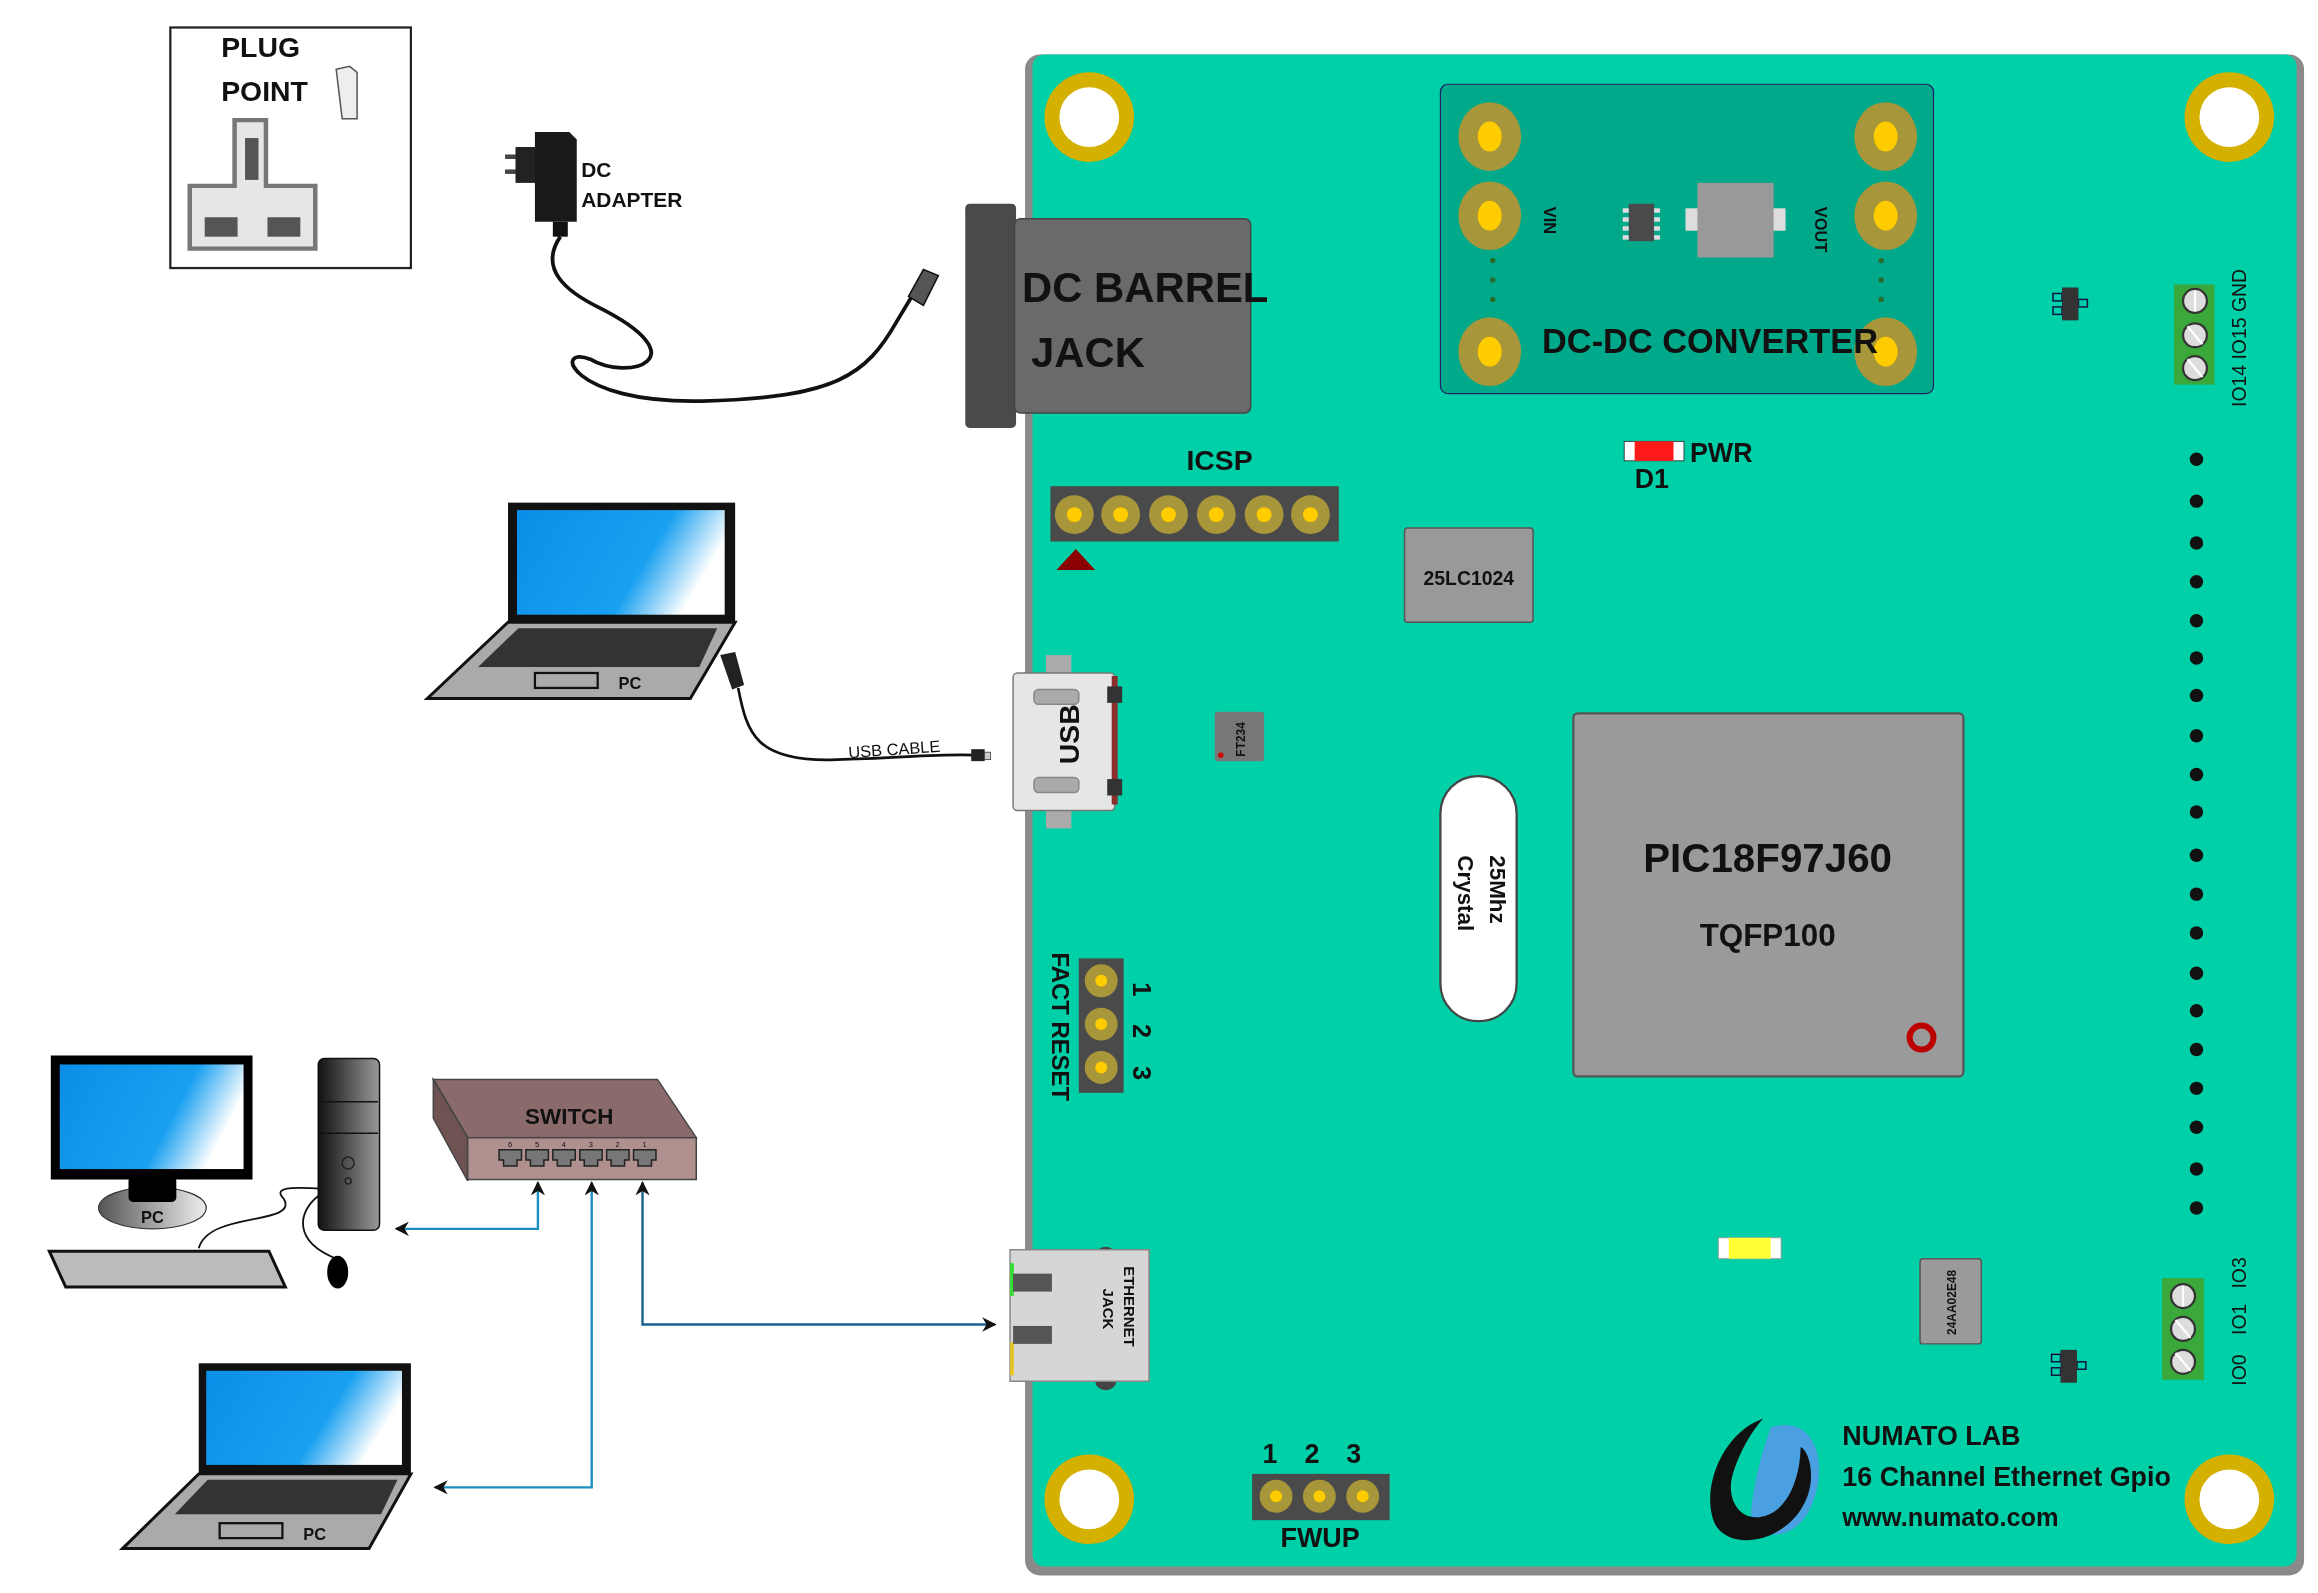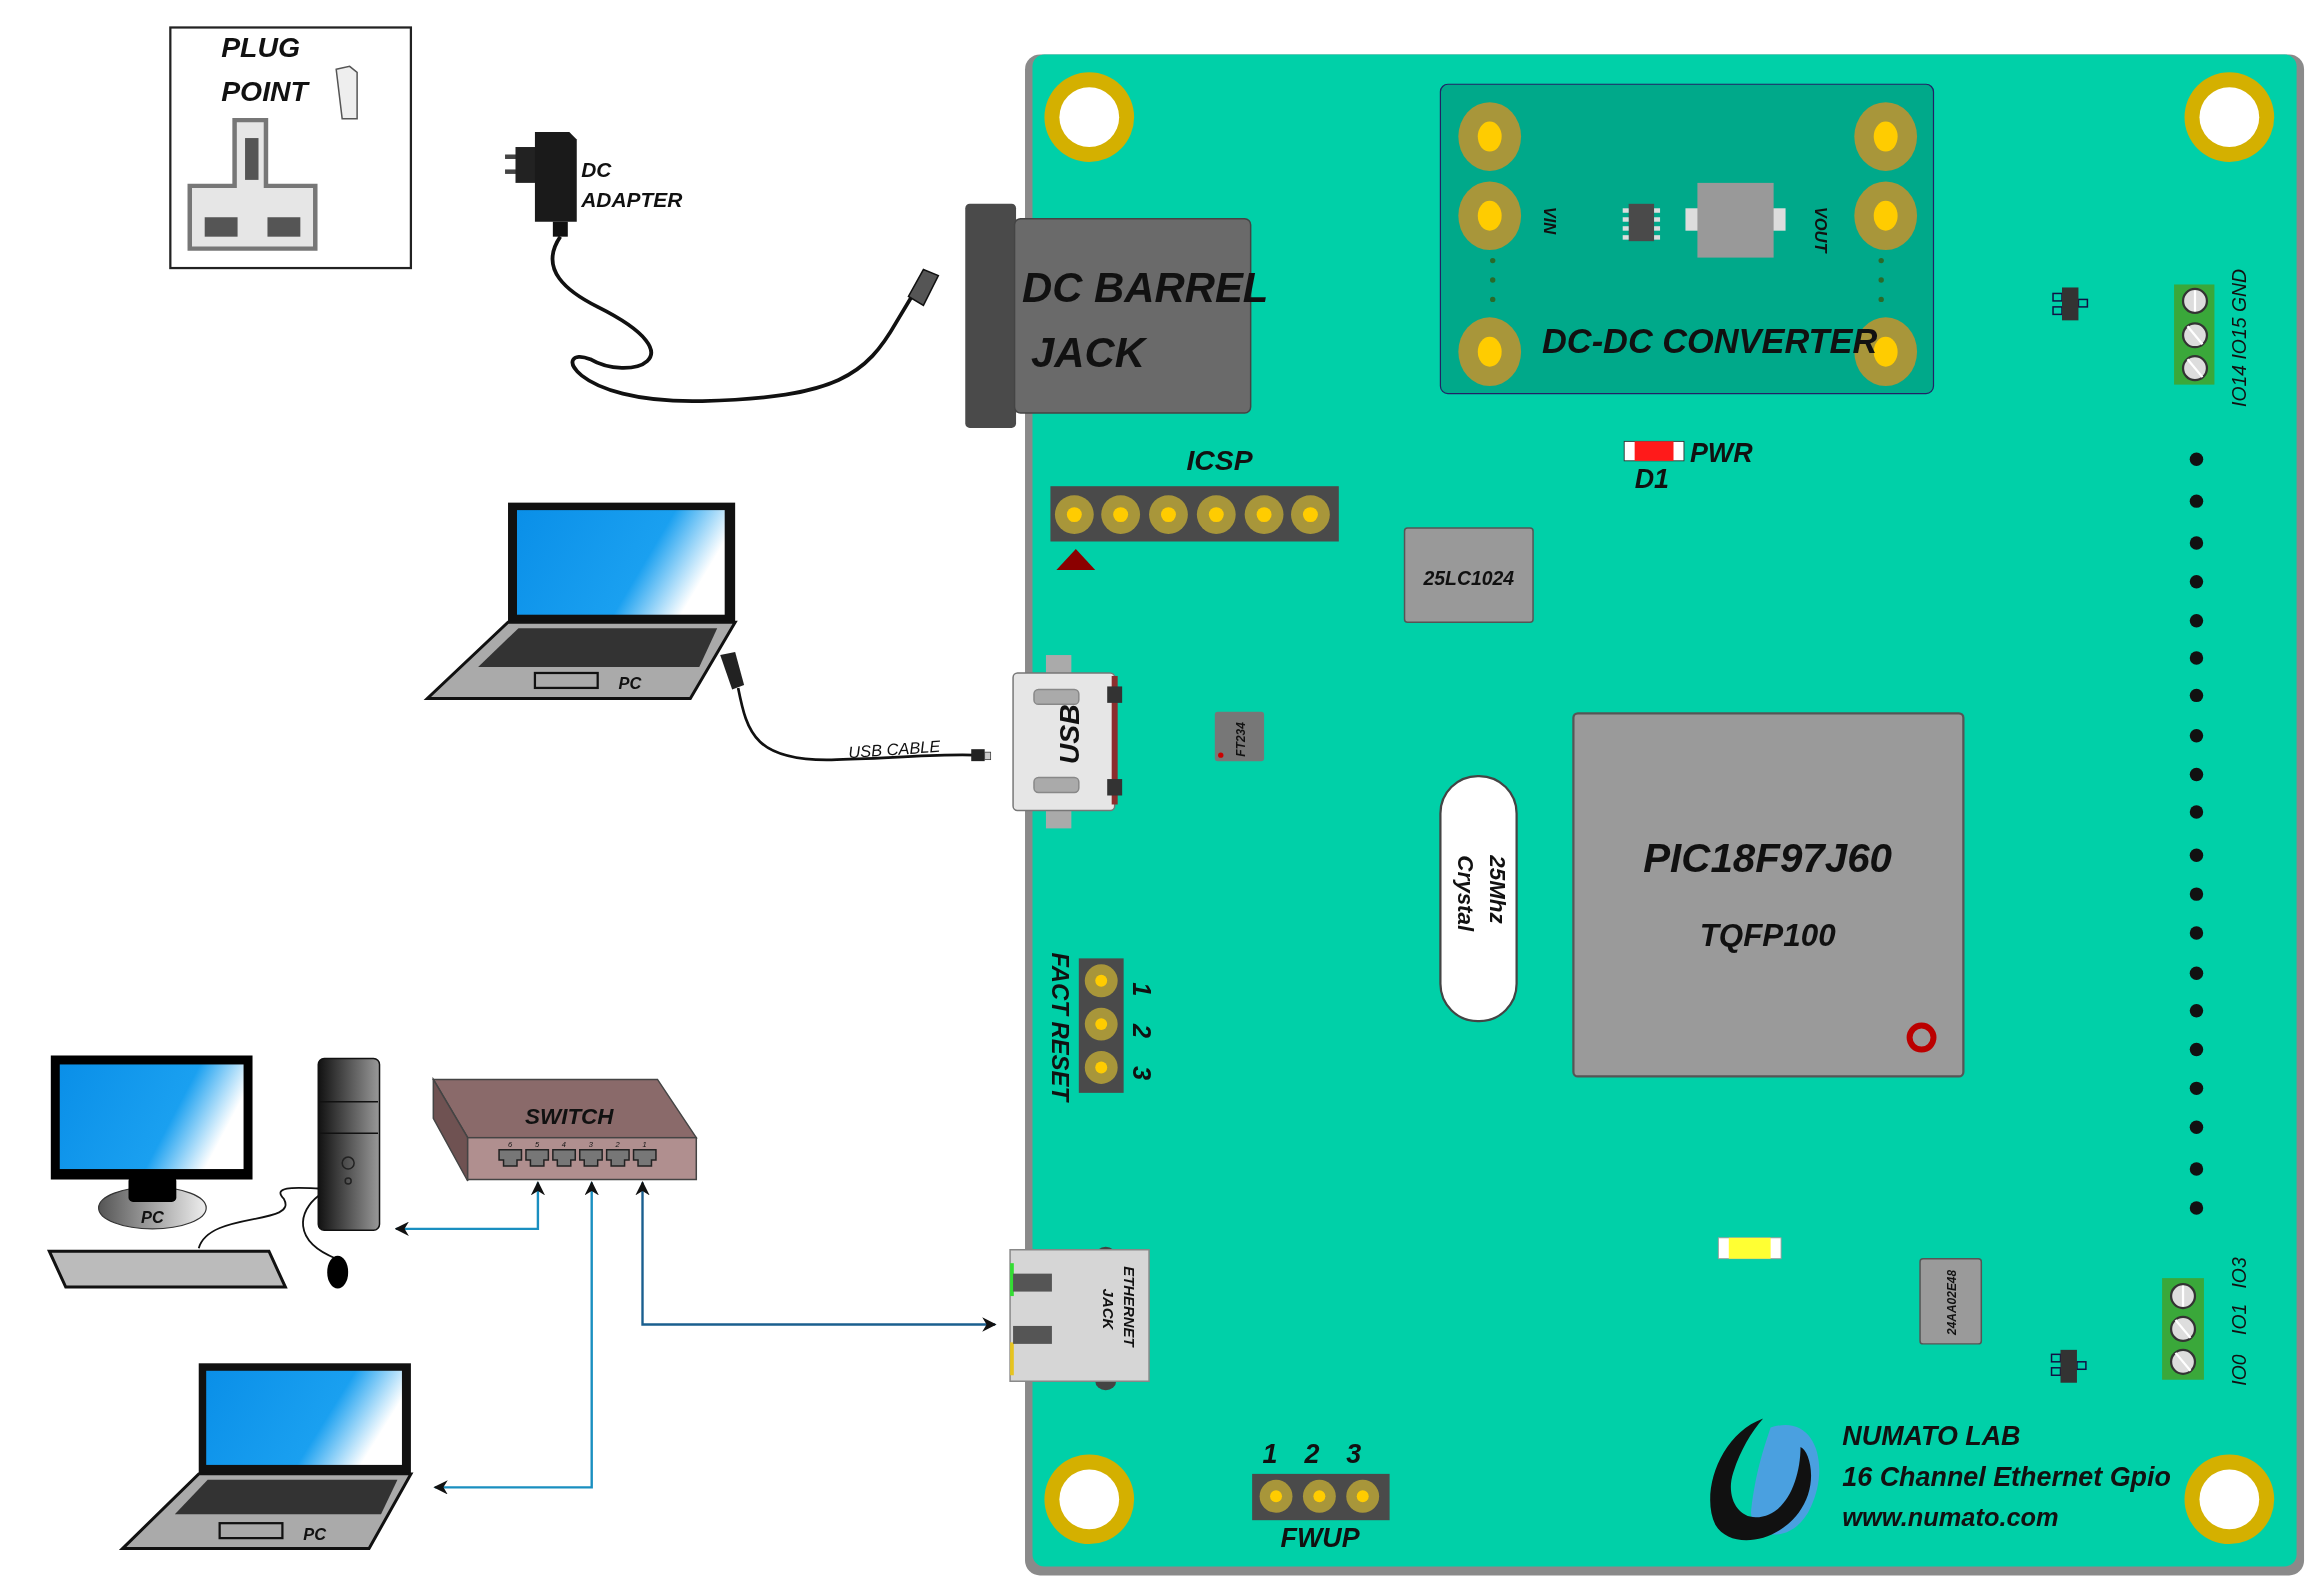--- a/index.html
+++ b/index.html
@@ -1,17 +1,17 @@
 <!DOCTYPE html>
 <html style="font-size:12px"><head>
 <meta charset="utf-8">
 <style>
   html, body { margin:0; padding:0; background:#ffffff; }
   body { width:2319px; height:1594px; overflow:hidden; font-family:"Liberation Sans", sans-serif; }
-  #stage { position:relative; width:2319px; height:1594px;font-style:italic; }
+  #stage { position:relative; width:2319px; height:1594px; }
   svg { position:absolute; left:0; top:0; }
   .lbl { font-family:"Liberation Sans", sans-serif; font-weight:bold; fill:#111; }
   .lbln { font-family:"Liberation Sans", sans-serif; fill:#111; }
 </style>
 </head>
 <body>
 
 <div id="stage">
 <svg width="2319" height="1594" viewBox="0 0 1552 1066" xmlns="http://www.w3.org/2000/svg">
   <defs>

